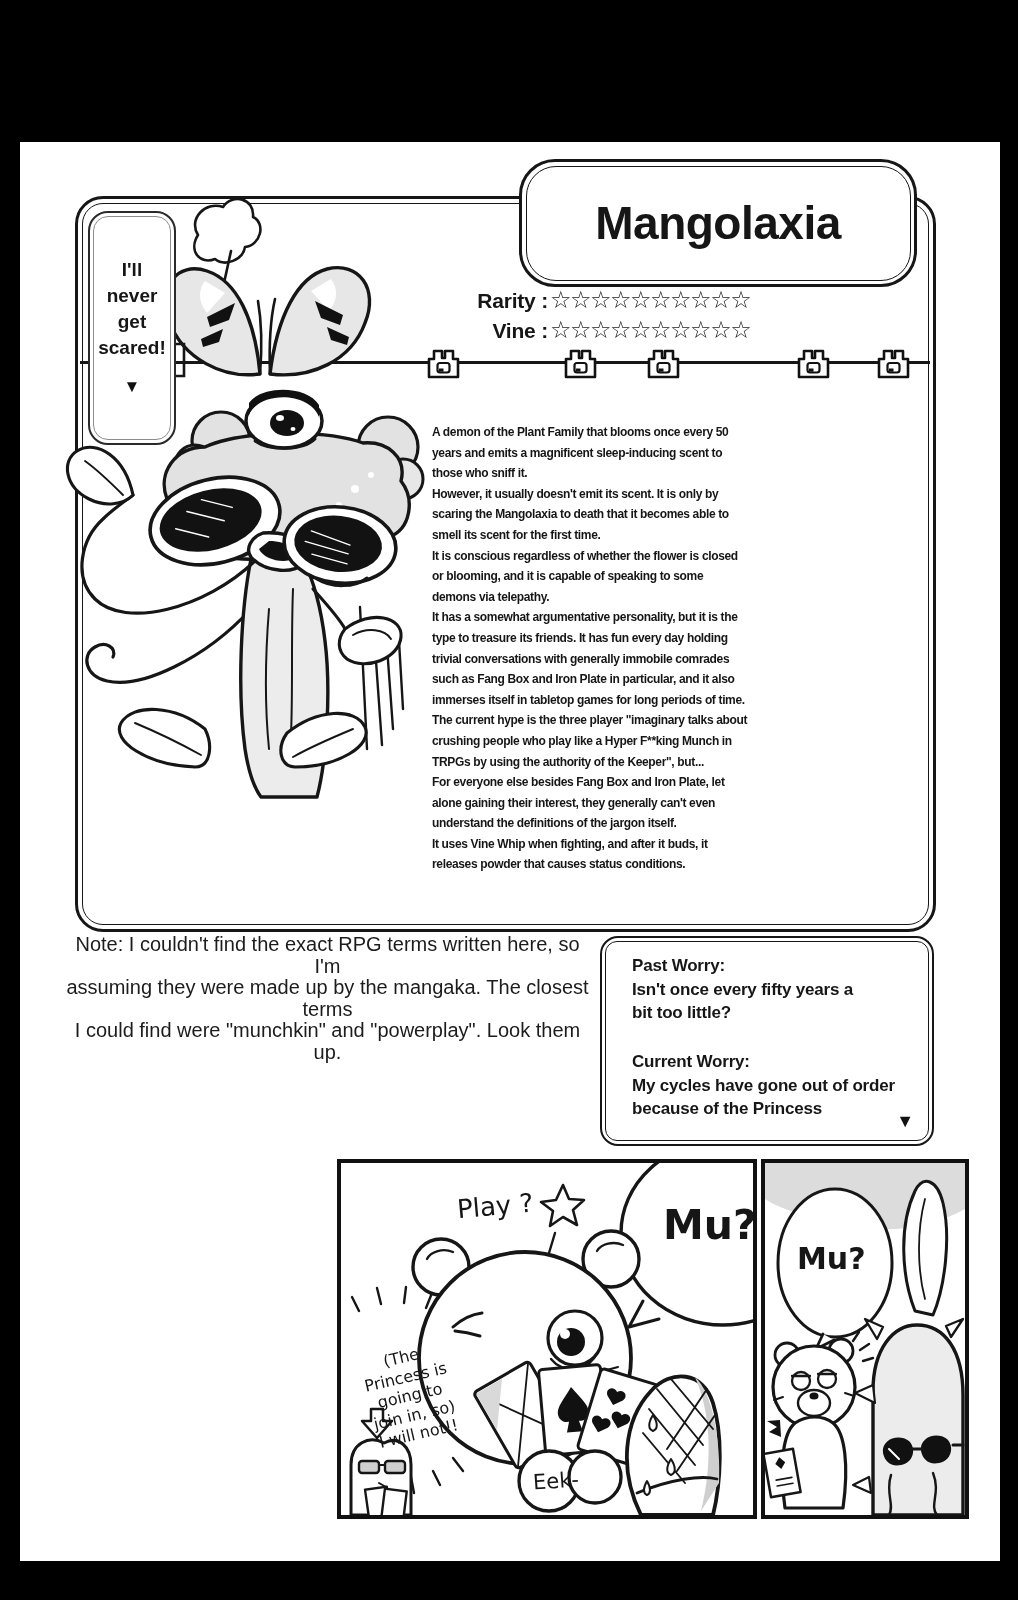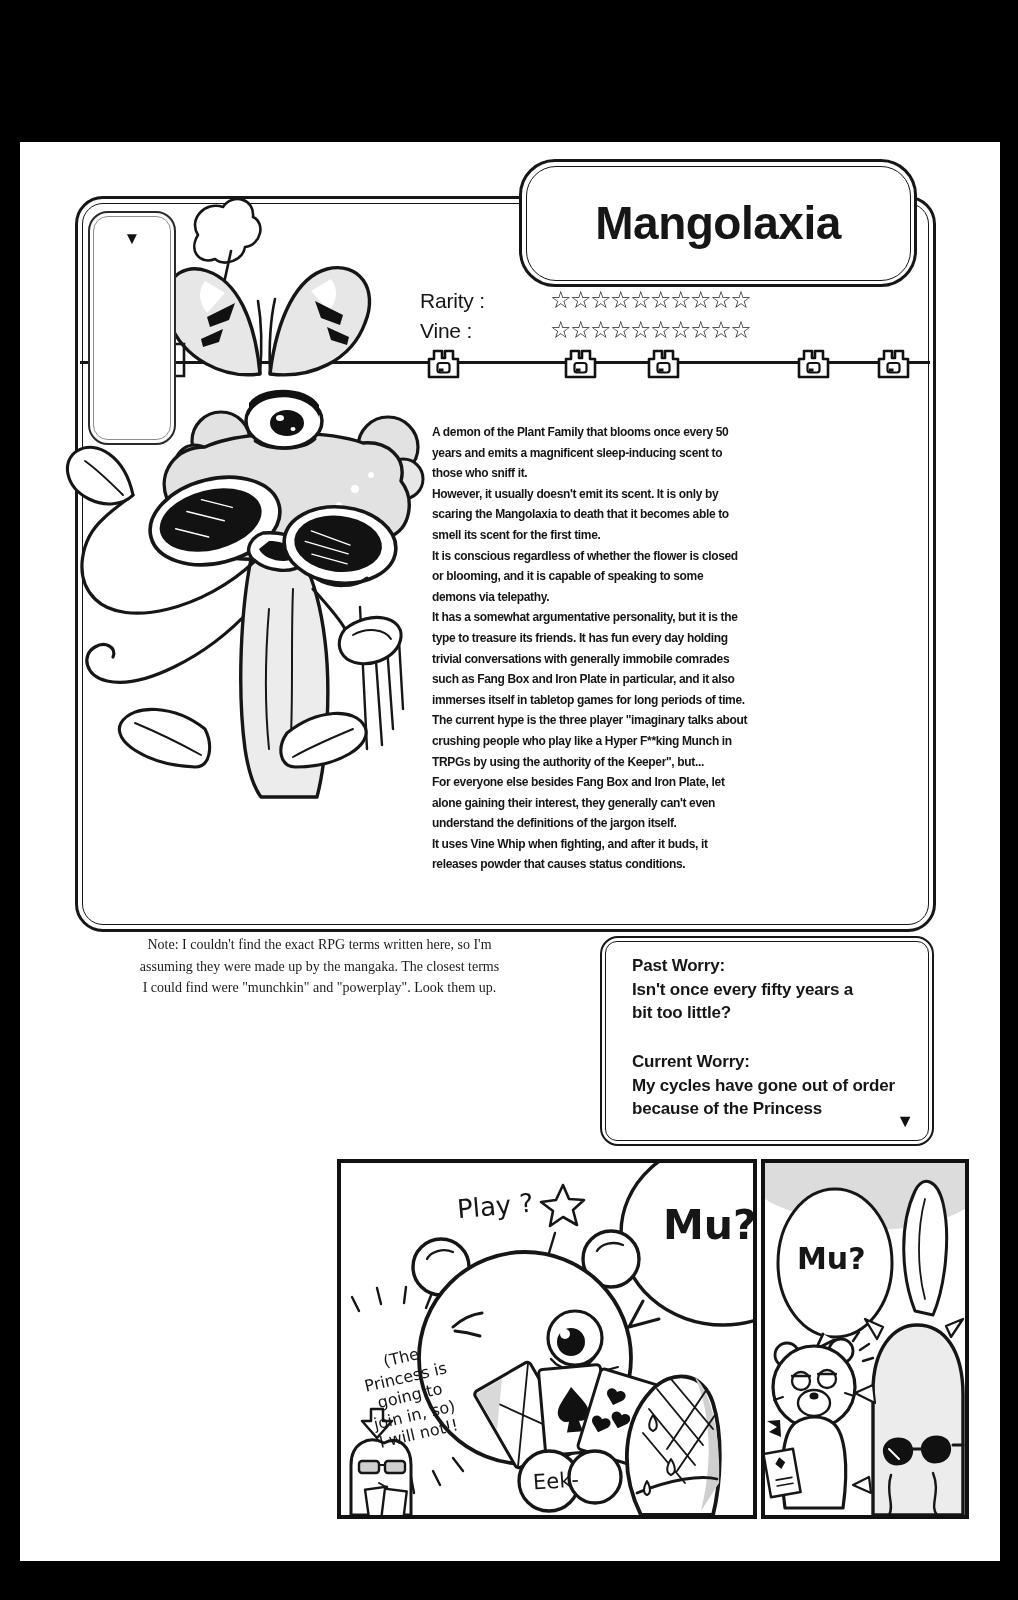--- a/index.html
+++ b/index.html
@@ -15,30 +15,30 @@
             display:flex;align-items:center;justify-content:center;}
   .titlebox::after{content:"";position:absolute;inset:3.5px;border:1.7px solid #161616;border-radius:30px;}
   .worrybox{position:absolute;border:2.7px solid #161616;border-radius:18px;background:#fff;}
   .worrybox::after{content:"";position:absolute;inset:3px;border:1.6px solid #161616;border-radius:12px;}
   .bubble{position:absolute;border:2.6px solid #2a2a2a;border-radius:20px;background:#fff;
           display:flex;flex-direction:column;align-items:center;}
   .bubble::after{content:"";position:absolute;inset:3px;border:1.6px solid #8d8d8d;border-radius:15px;}
 
   .title-text{font-size:46px;font-weight:800;letter-spacing:-0.5px;}
   .stat-row{position:absolute;left:400px;width:340px;height:30px;display:flex;align-items:baseline;}
-  .stat-label{width:128px;text-align:left;font-weight:400;font-size:21px;letter-spacing:-0.2px;}
+  .stat-label{width:128px;text-align:right;font-weight:700;font-size:21px;letter-spacing:-0.2px;}
   .stat-stars{font-size:24px;letter-spacing:-1.5px;margin-left:2px;white-space:nowrap;color:#1c1c1c;}
 
   .chain{position:absolute;left:60px;top:219px;width:850px;height:3px;background:#161616;}
   .chain-icon{position:absolute;top:204px;width:38px;height:33px;}
 
   .desc{position:absolute;left:412px;top:280px;width:504px;font-size:12px;font-weight:700;
         line-height:20.6px;letter-spacing:-0.35px;white-space:pre;}
-  .note{position:absolute;left:32px;top:792px;width:535px;text-align:center;font-size:14px;
-        line-height:21.5px;color:#1c1c1c;white-space:pre-line;font-family:Liberation Serif, serif;}
+  .note{position:absolute;left:40px;top:792px;width:535px;text-align:center;font-size:20px;
+        line-height:21.5px;color:#1c1c1c;white-space:pre-line;}
 
   .worry-text{position:absolute;left:30px;top:16px;width:280px;font-weight:700;font-size:17px;
               line-height:23.5px;letter-spacing:-0.2px;white-space:pre-line;}
   .worry-text.second{top:112px;}
   .marker{color:#111;}
 
   .speech-lines{margin-top:44px;font-weight:800;font-size:19px;line-height:26px;text-align:center;
                 white-space:pre-line;z-index:2;}
   .speech-marker{margin-top:16px;font-size:17px;z-index:2;}
 
@@ -159,20 +159,24 @@
     <div class="stat-row" style="top:144px;z-index:4;">
       <span class="stat-label">Rarity :</span>
       <span class="stat-stars">☆☆☆☆☆☆☆☆☆☆</span>
     </div>
     <div class="stat-row" style="top:174px;z-index:4;">
       <span class="stat-label">Vine :</span>
       <span class="stat-stars">☆☆☆☆☆☆☆☆☆☆</span>
     </div>
 
     <div class="bubble" style="left:68px;top:69px;width:84px;height:230px;z-index:5;">
+      <div class="speech-lines">I'll
+never
+get
+scared!</div>
       <div class="speech-marker marker">▼</div>
     </div>
     <svg class="abs" style="left:150px;top:196px;z-index:4;" width="18" height="44" viewBox="0 0 18 44">
       <path d="M2 6 H14 V38 H2" fill="none" stroke="#161616" stroke-width="2.6"></path>
     </svg>
 
     <div class="desc">A demon of the Plant Family that blooms once every 50
 years and emits a magnificent sleep-inducing scent to
 those who sniff it.
 However, it usually doesn't emit its scent. It is only by

